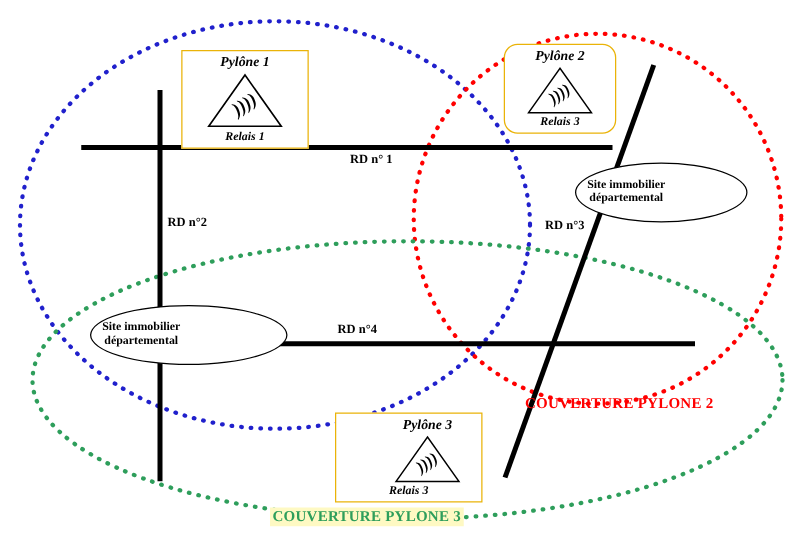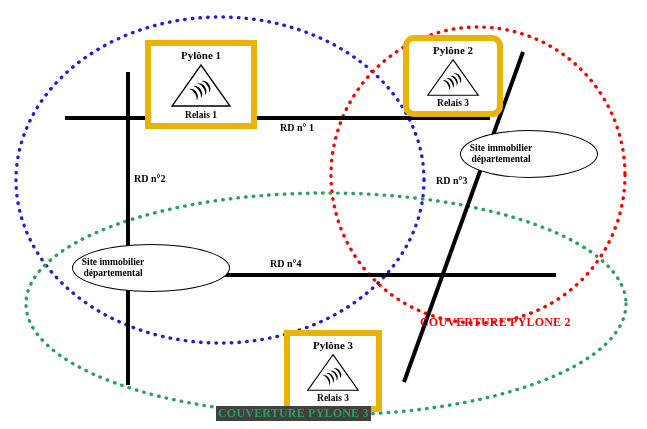--- a/index.html
+++ b/index.html
@@ -8,22 +8,22 @@
     width:647px;height:429px;
     background:#ffffff;
     font-family:"Liberation Serif", serif;
     overflow:hidden;
   }
   #shapes{position:absolute;left:0;top:0;z-index:0;}
   .cov{fill:none;stroke-width:3.4;stroke-linecap:round;stroke-dasharray:0.5 7.2;}
   .road{stroke:#000000;stroke-width:4;}
   .pylon{
     position:absolute;z-index:3;
-    background:#ffffff;border:6px solid #eab308;
-    display:flex;flex-direction:column;align-items:center;
+    background:#ffffff;border:1px solid #eab308;
+    display:flex;flex-direction:column;align-items:center;font-style:italic;
   }
   .pylon-title{font-size:11px;font-weight:bold;margin-top:3px;white-space:nowrap;}
   .pylon-icon{margin-top:1px;}
   .pylon-relay{
     position:absolute;bottom:3px;left:0;right:0;
     text-align:center;font-size:9.5px;font-weight:bold;
   }
   .site-oval{
     position:absolute;z-index:4;
     background:#ffffff;border:1.4px solid #000000;border-radius:50%;
@@ -34,21 +34,21 @@
   .road-label{
     position:absolute;z-index:2;
     font-size:10px;font-weight:bold;color:#000000;white-space:nowrap;
   }
   .cov-label{
     position:absolute;z-index:2;
     font-size:12px;font-weight:bold;white-space:nowrap;letter-spacing:0.2px;
   }
   .cov-label-1{color:#2020cc;}
   .cov-label-2{color:#ff0000;}
-  .cov-label-3{color:#2e9e5b;background:#404040;padding:0 2px;z-index:3;}
+  .cov-label-3{color:#2e9e5b;background:#fef9c3;padding:0 2px;z-index:3;}
 </style>
 </head>
 <body>
 
 <div id="canvas">
 
   <svg id="shapes" width="647" height="429" viewBox="0 0 647 429">
     <ellipse class="cov" cx="220" cy="180" rx="204" ry="163" stroke="#2020cc"></ellipse>
     <ellipse class="cov" cx="478" cy="175" rx="147" ry="148" stroke="#ff0000"></ellipse>
     <ellipse class="cov" cx="326" cy="304" rx="300" ry="111" stroke="#2e9e5b"></ellipse>
@@ -70,21 +70,21 @@
 
   <div class="pylon" style="left:403px;top:35px;width:88px;height:70px;border-radius:11px;">
     <div class="pylon-title">Pylône 2</div>
     <svg class="pylon-icon" width="56" height="40" viewBox="0 0 64 46">
       <path d="M32 3 L61 44 L3 44 Z" fill="none" stroke="#000" stroke-width="1.3"></path>
       <text x="32" y="31" text-anchor="middle" font-size="15" font-weight="bold" transform="rotate(-33 32 27)">))))</text>
     </svg>
     <div class="pylon-relay">Relais 3</div>
   </div>
 
-  <div class="pylon" style="left:284px;top:330px;width:86px;height:70px;">
+  <div class="pylon" style="left:268px;top:330px;width:86px;height:70px;padding-left:30px;">
     <div class="pylon-title">Pylône 3</div>
     <svg class="pylon-icon" width="56" height="40" viewBox="0 0 64 46">
       <path d="M32 3 L61 44 L3 44 Z" fill="none" stroke="#000" stroke-width="1.3"></path>
       <text x="32" y="31" text-anchor="middle" font-size="15" font-weight="bold" transform="rotate(-33 32 27)">))))</text>
     </svg>
     <div class="pylon-relay">Relais 3</div>
   </div>
 
   <div class="site-oval" style="left:460px;top:130px;width:136px;height:46px;">
     <div class="site-text">Site immobilier départemental</div>

